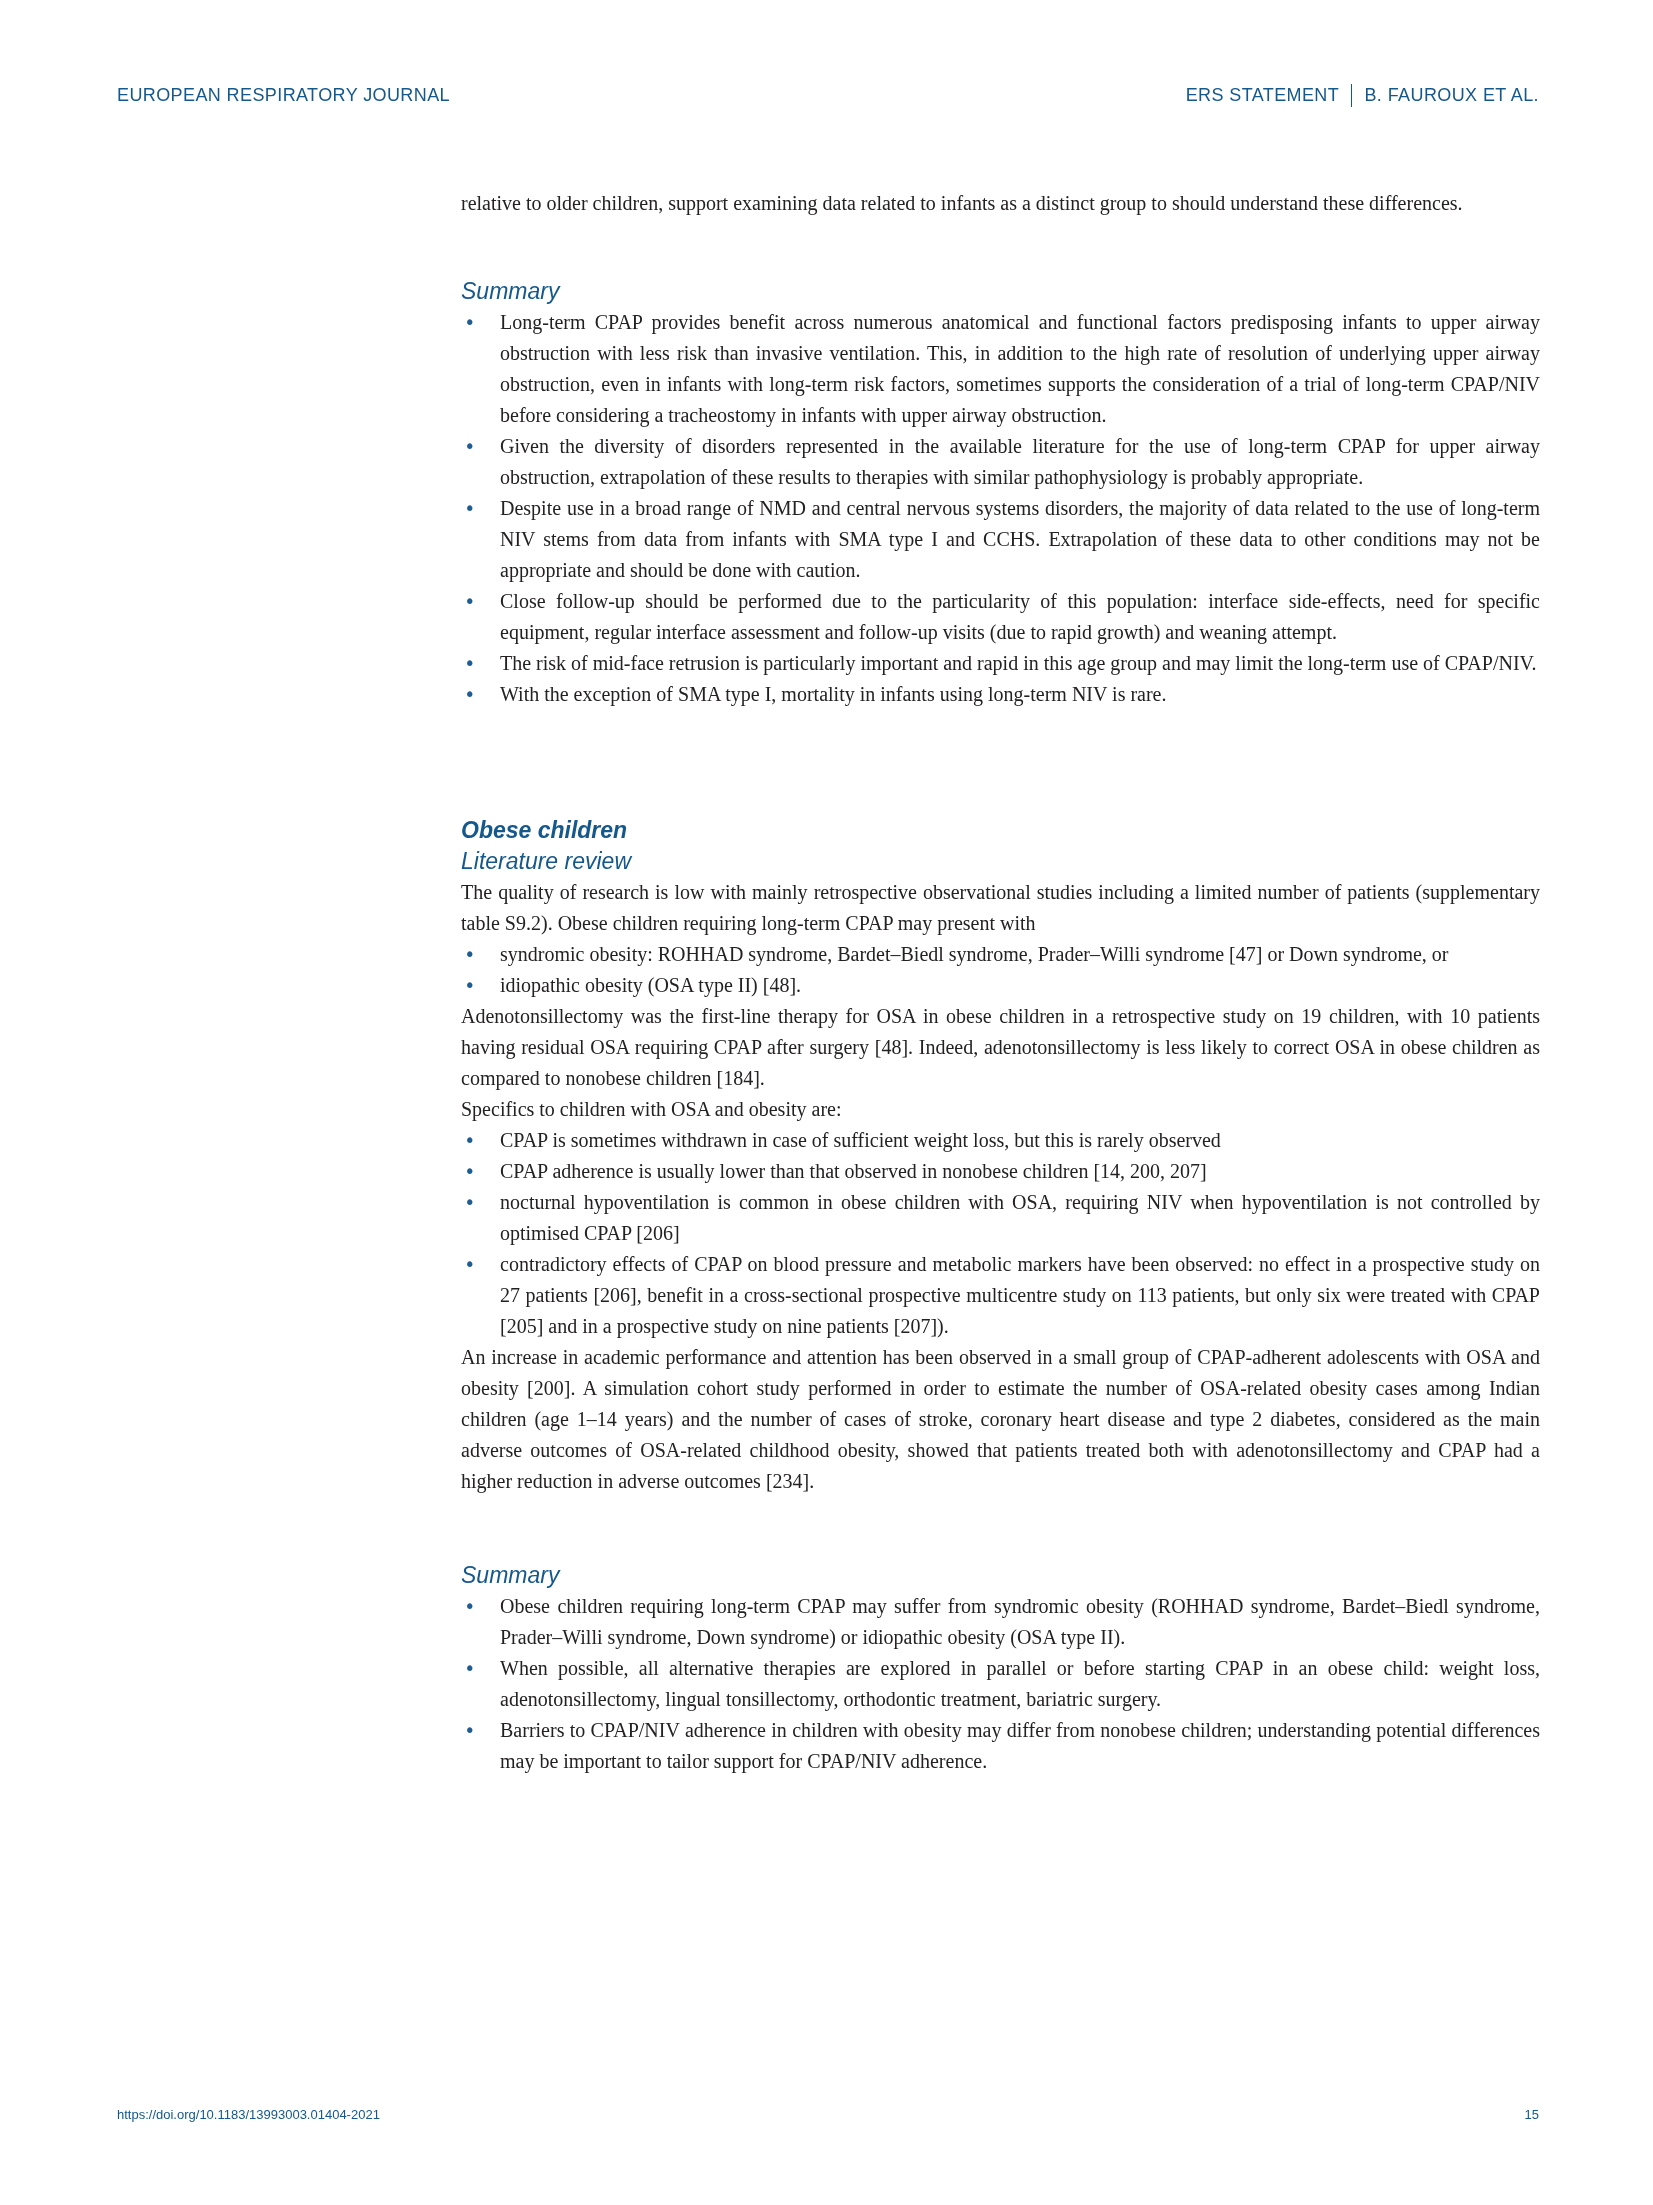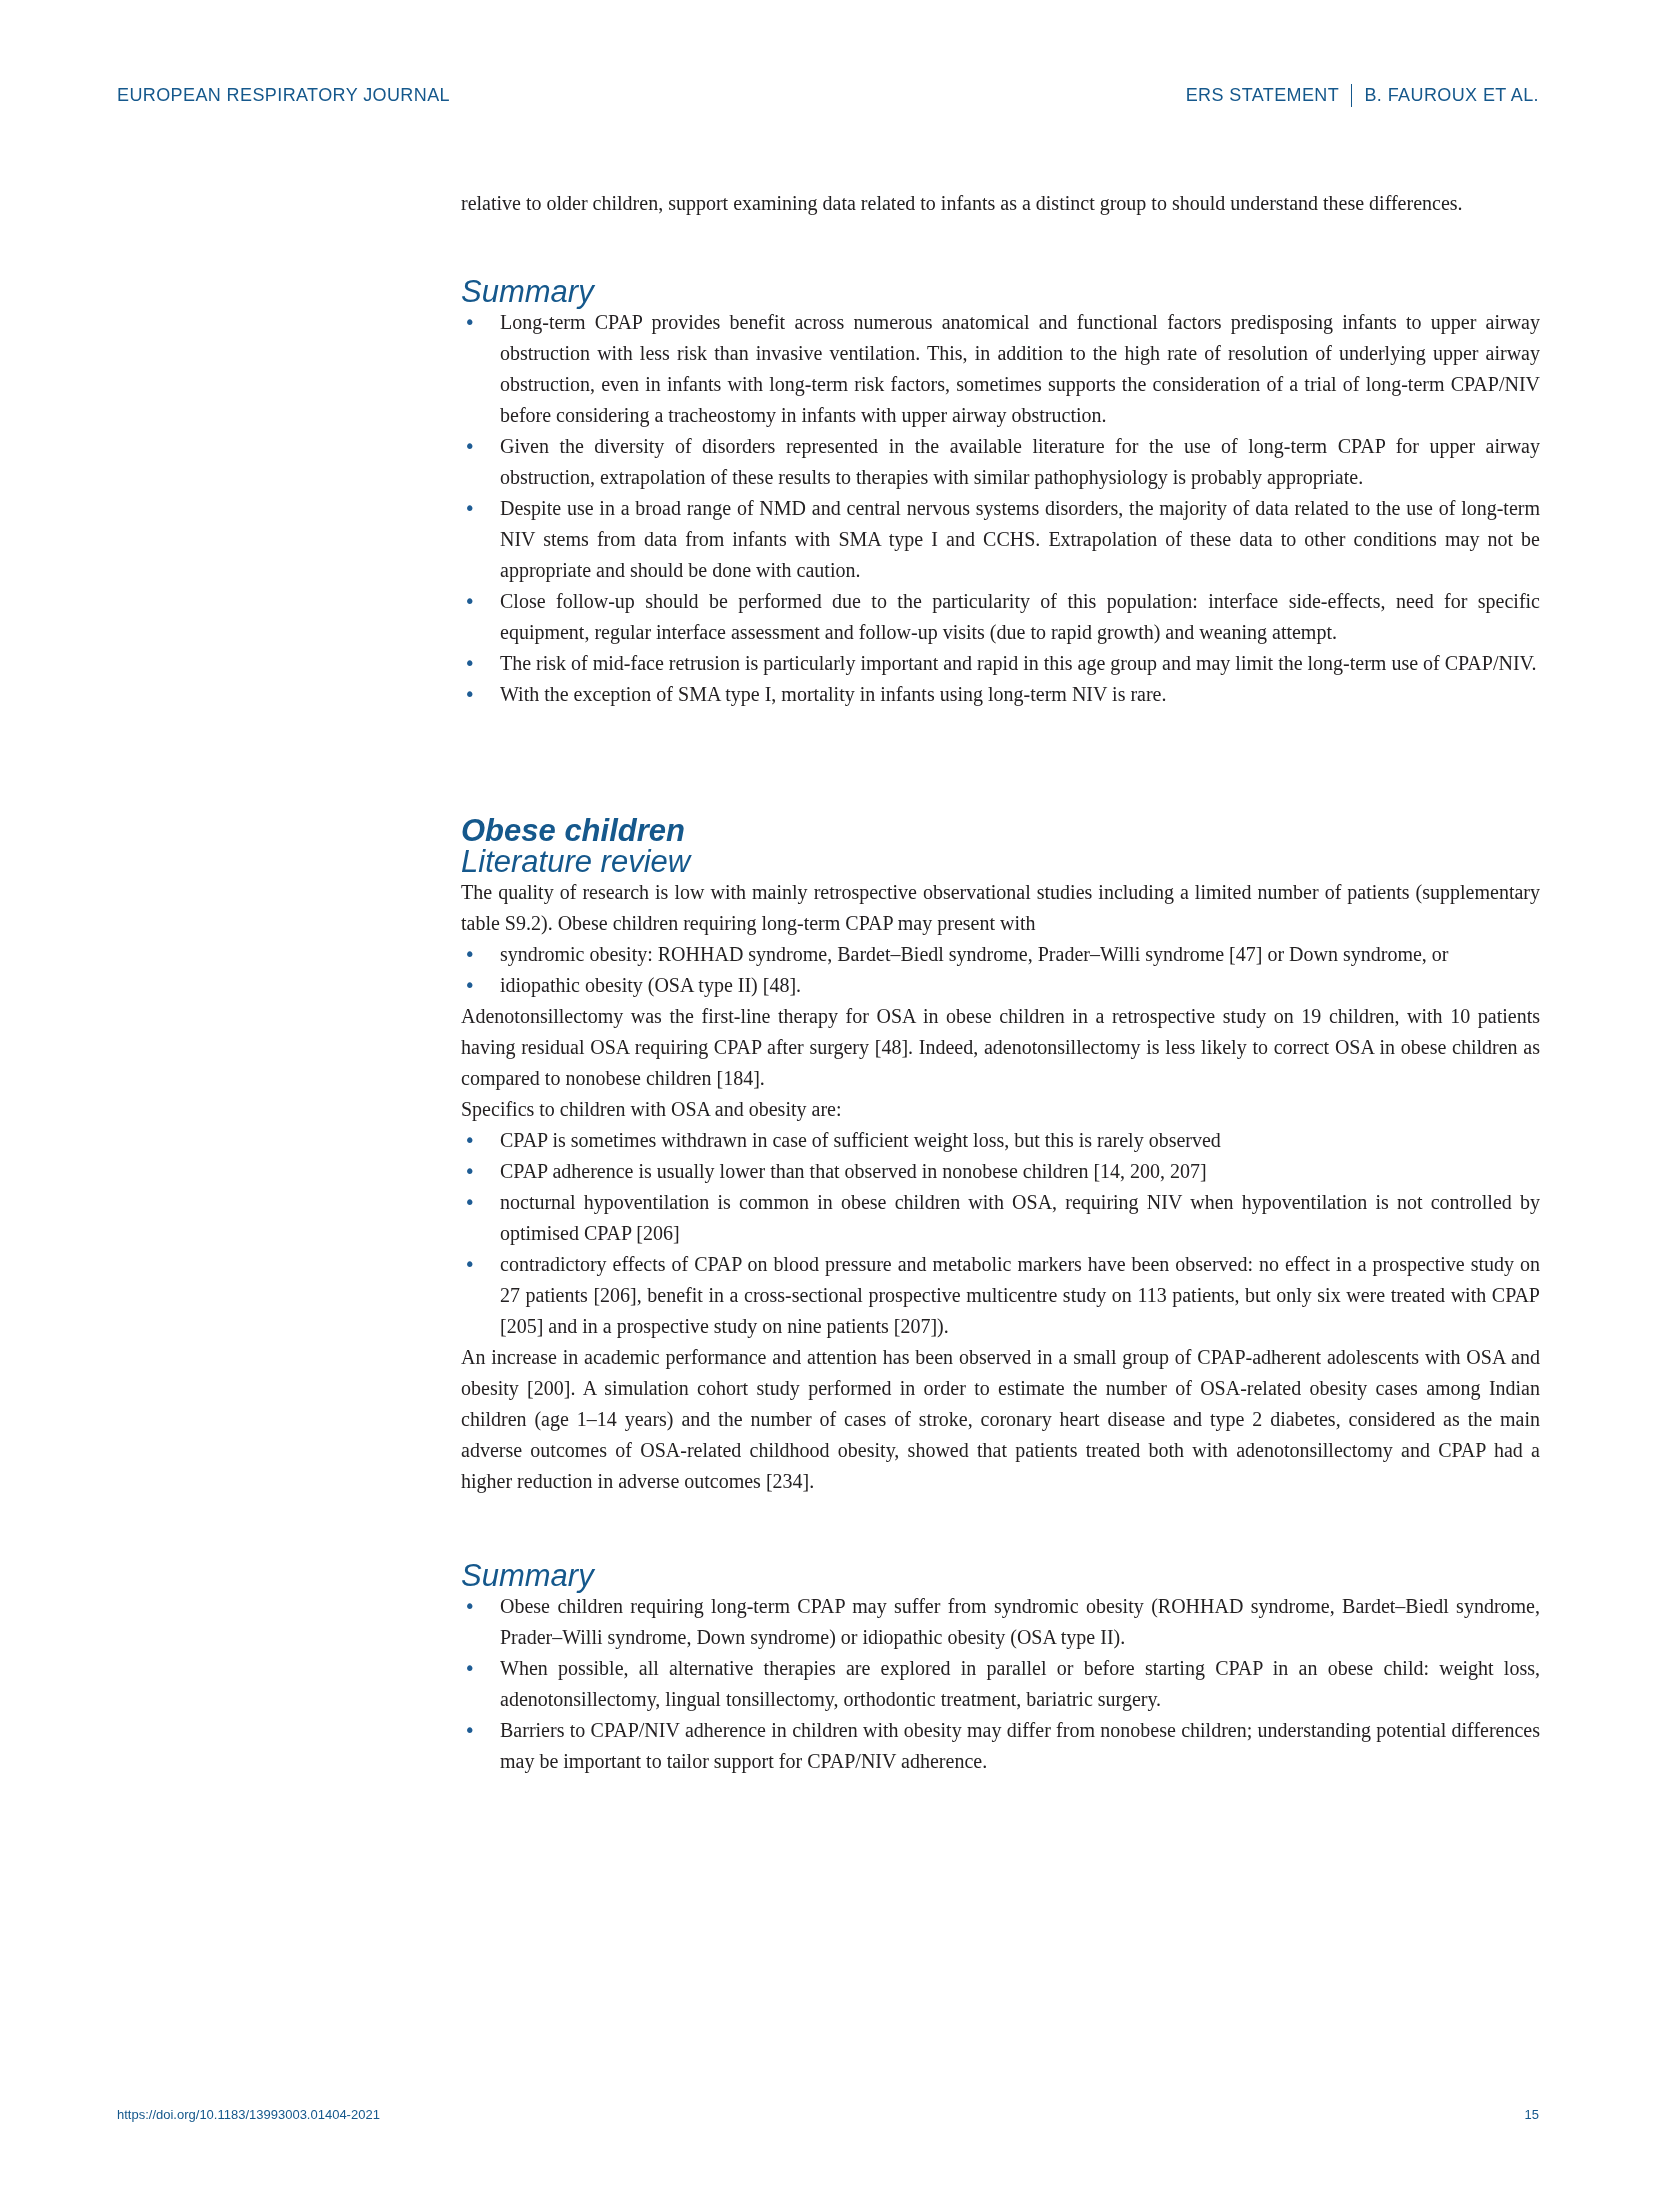--- a/index.html
+++ b/index.html
@@ -54,21 +54,21 @@
     line-height: 31px;
     text-align: justify;
   }
   .content p {
     margin: 0;
   }
   .subhead {
     font-family: "Liberation Sans", sans-serif;
     font-style: italic;
     font-weight: normal;
-    font-size: 31px;
+    font-size: 23px;
     line-height: 31px;
     color: #15588C;
     margin: 0;
     text-align: left;
   }
   .subhead.bold {
     font-weight: bold;
   }
   .mt-heading   { margin-top: 57px; }
   .mt-section   { margin-top: 105px; }

